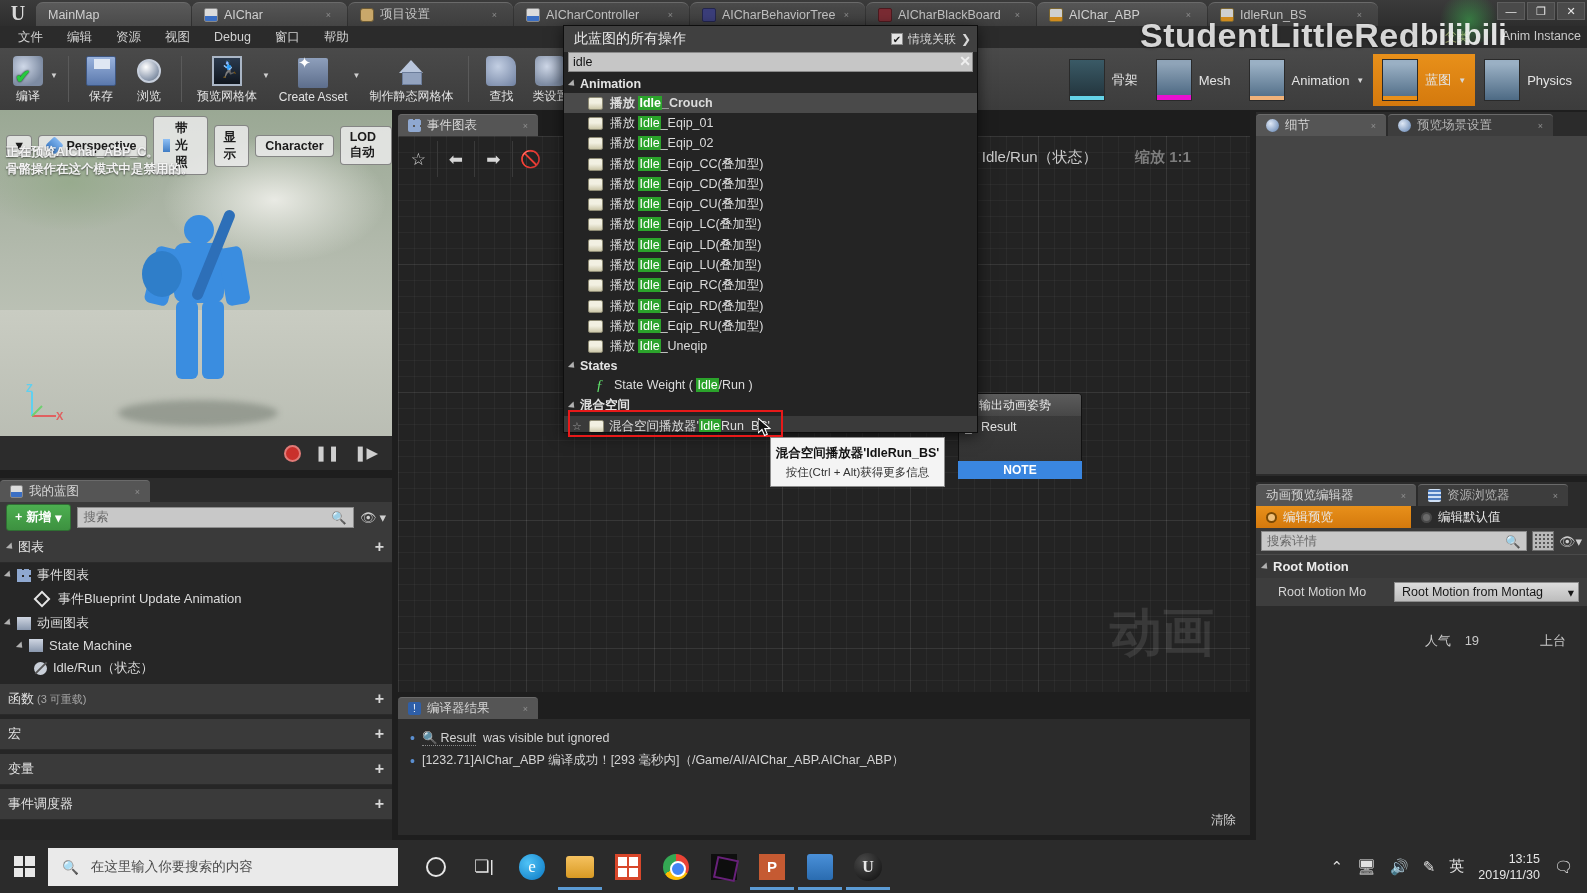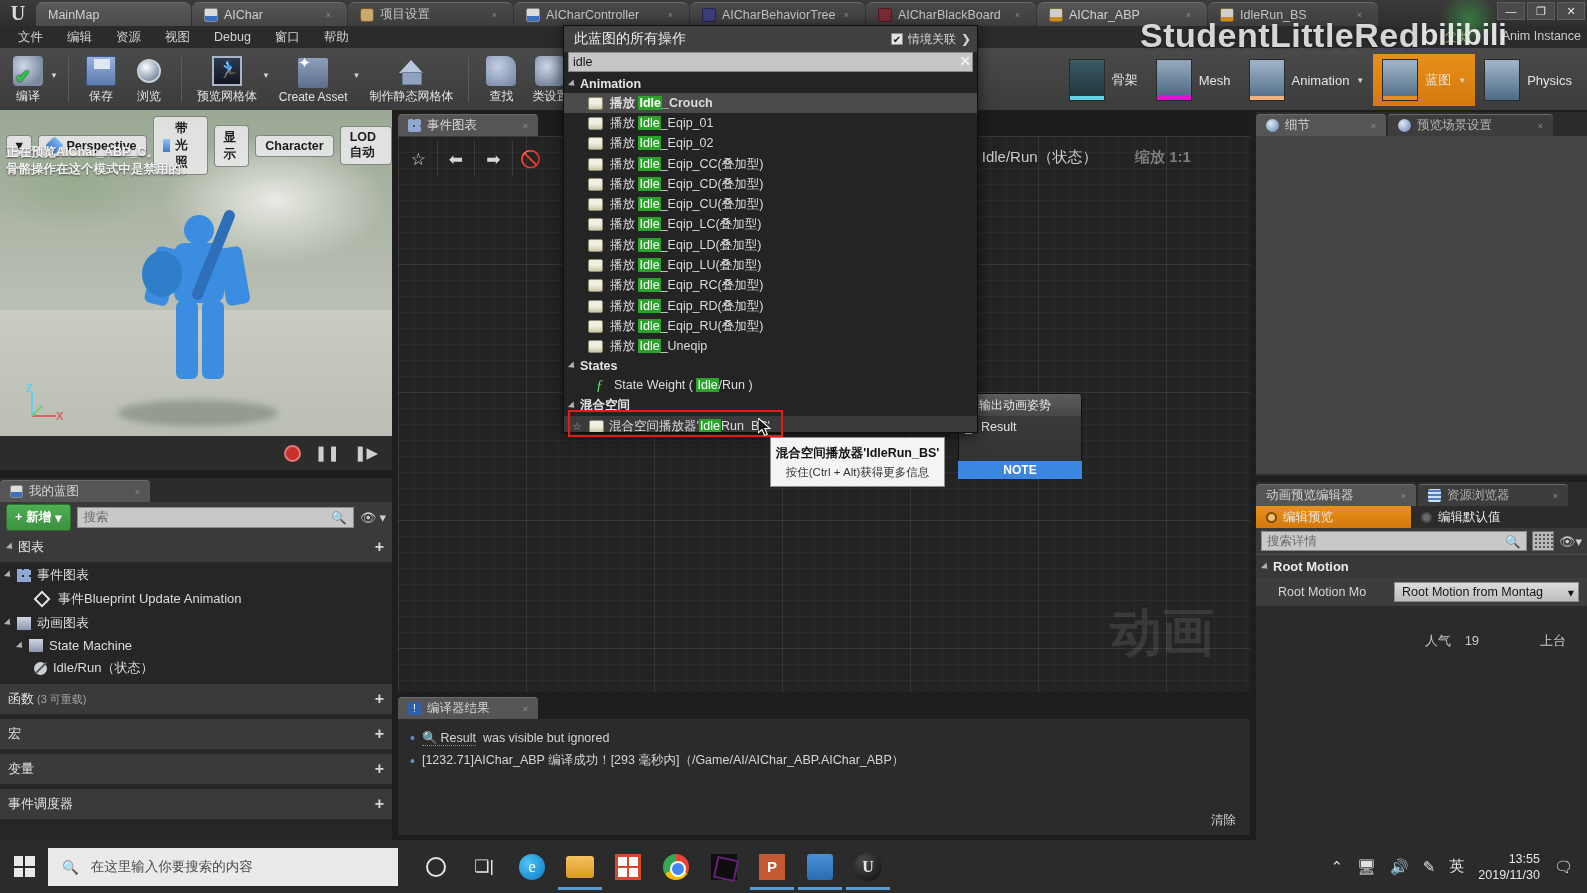--- a/index.html
+++ b/index.html
@@ -940,20 +940,20 @@
           <span class="app-ue">U</span>
         </div>
     </div>
     <div class="tb-sys">
       <span class="sysico">⌃</span>
       <span class="sysico">🖥</span>
       <span class="sysico">🔊</span>
       <span class="sysico">✎</span>
       <span class="sysico">英</span>
       <span class="tb-clock">
-        <span>13:55</span>
+        <span>13:15</span>
         <span>2019/11/30</span>
       </span>
       <span class="sysico">🗨</span>
     </div>
   </div>
 
 </div>
 
 </body></html>

